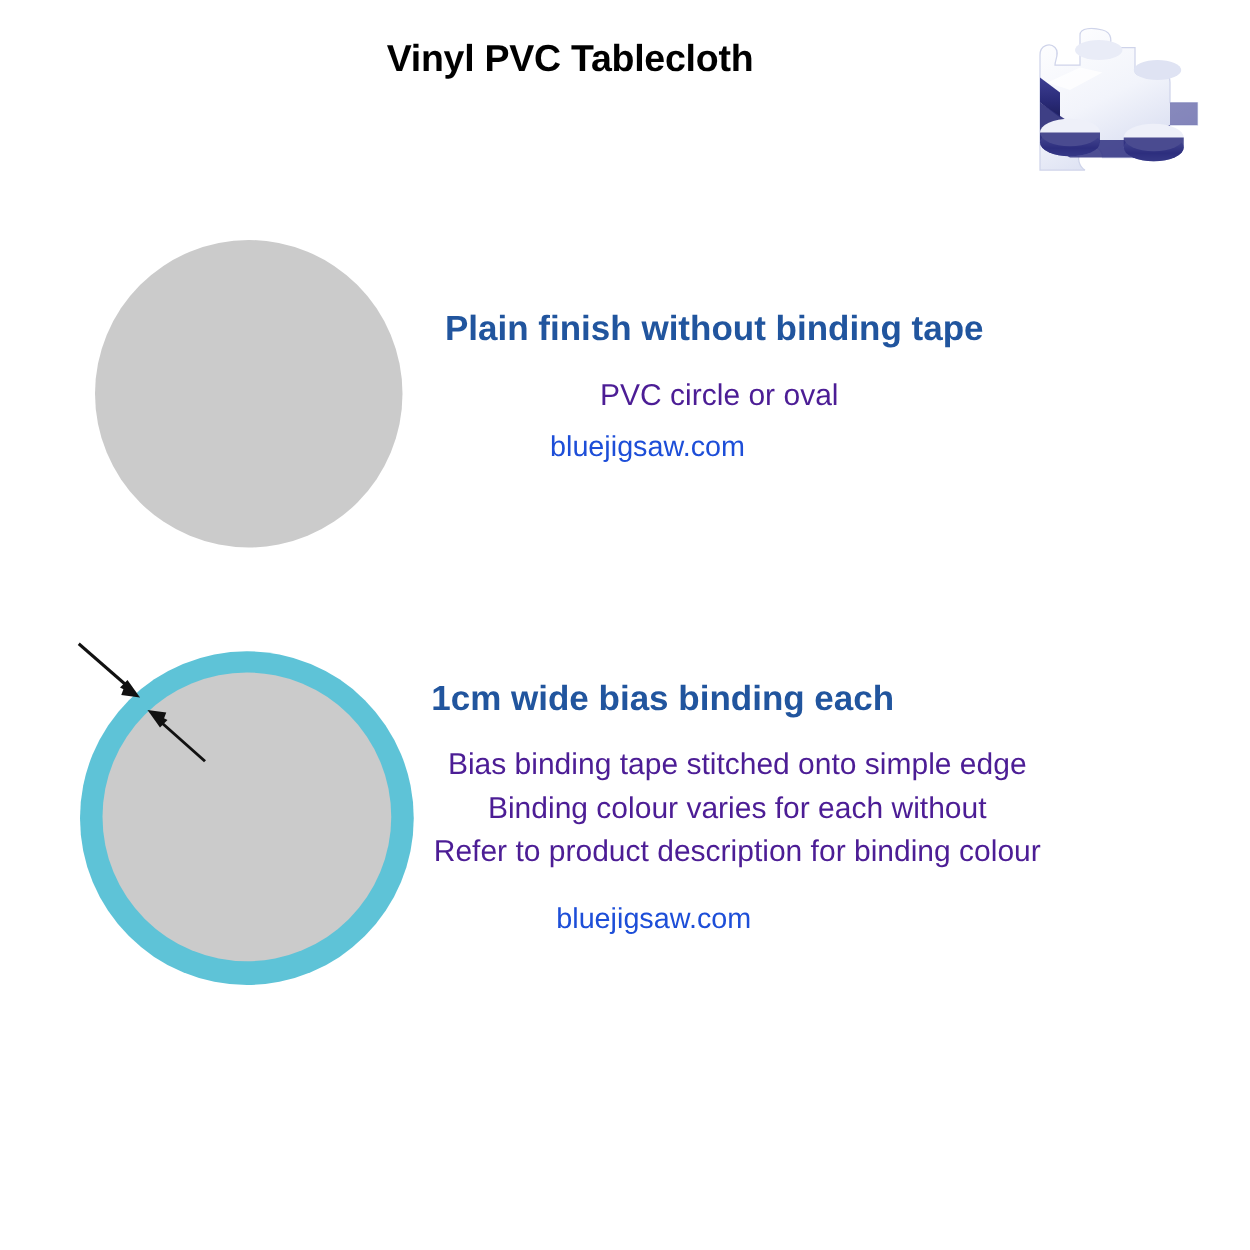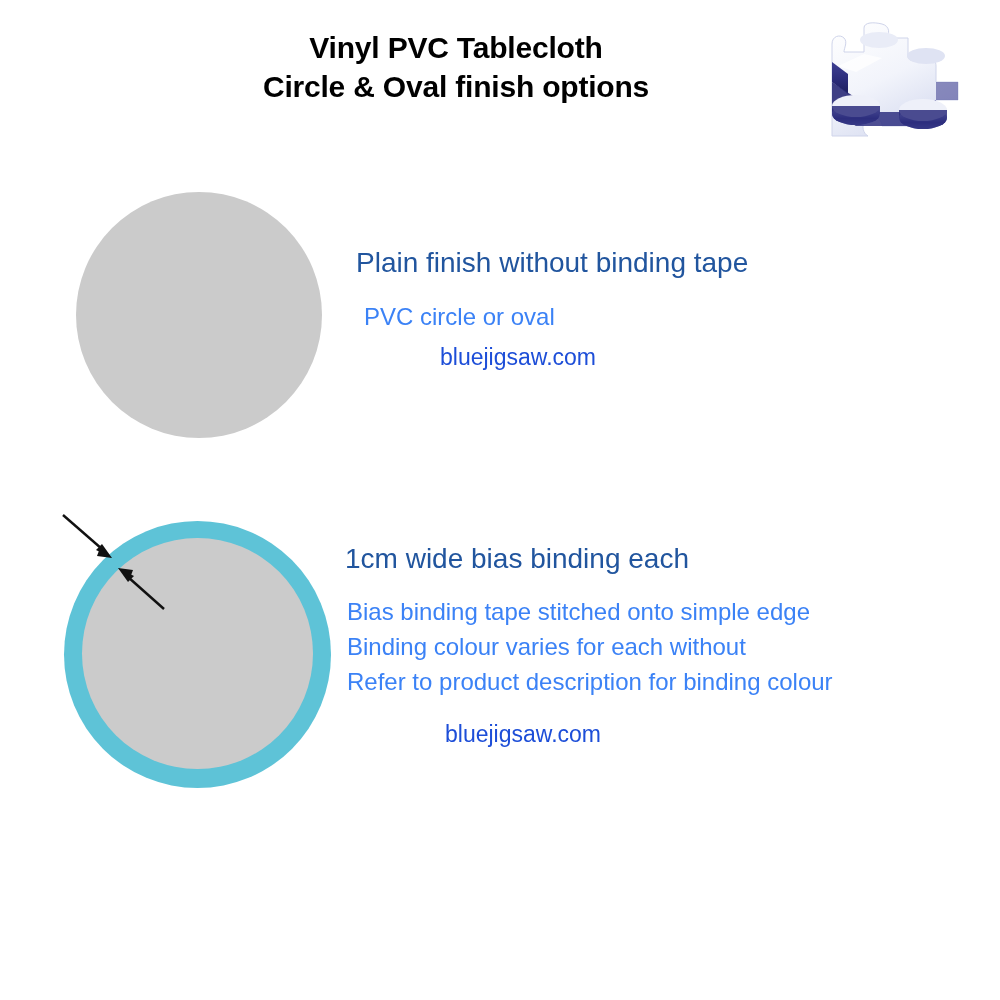--- a/index.html
+++ b/index.html
@@ -83,35 +83,36 @@
     top: 495px;
     width: 200px;
     height: 150px;
   }
   .arrows svg { display: block; width: 200px; height: 150px; }
 
   
   .section { position: absolute; }
   .section-heading {
     font-size: 28px;
-    font-weight: normal;
+    font-weight: bold;
     color: #21559e;
     line-height: 34px;
     white-space: nowrap;
   }
   .bullet-list {
     margin: 0;
     padding: 0;
     list-style: none;
   }
   .bullet-list li {
     font-size: 24px;
-    color: #3b82f6;
+    color: #4c1d95;
     line-height: 35px;
     white-space: nowrap;
+    text-align: center;
   }
   .site-link {
     font-size: 23px;
     color: #1d4ed8;
     line-height: 30px;
     white-space: nowrap;
   }
 
   #section-plain { left: 356px; top: 246px; }
   #section-plain .bullet-list { margin-top: 19px; padding-left: 8px; }
@@ -121,21 +122,20 @@
   #section-bound .bullet-list { margin-top: 18px; padding-left: 2px; }
   #section-bound .site-link { margin-top: 20px; padding-left: 100px; }
 </style>
 </head>
 <body>
 
 <div id="page">
 
   <div class="title-block">
     <div class="title-line">Vinyl PVC Tablecloth</div>
-    <div class="title-line">Circle &amp; Oval finish options</div>
   </div>
 
   <div class="logo">
     <svg viewBox="0 0 200 118" xmlns="http://www.w3.org/2000/svg" aria-hidden="true">
       <defs>
         <linearGradient id="gTop" x1="0" y1="0" x2="0.55" y2="1">
           <stop offset="0%" stop-color="#ffffff"></stop>
           <stop offset="55%" stop-color="#f2f4fb"></stop>
           <stop offset="100%" stop-color="#d7dcf0"></stop>
         </linearGradient>

